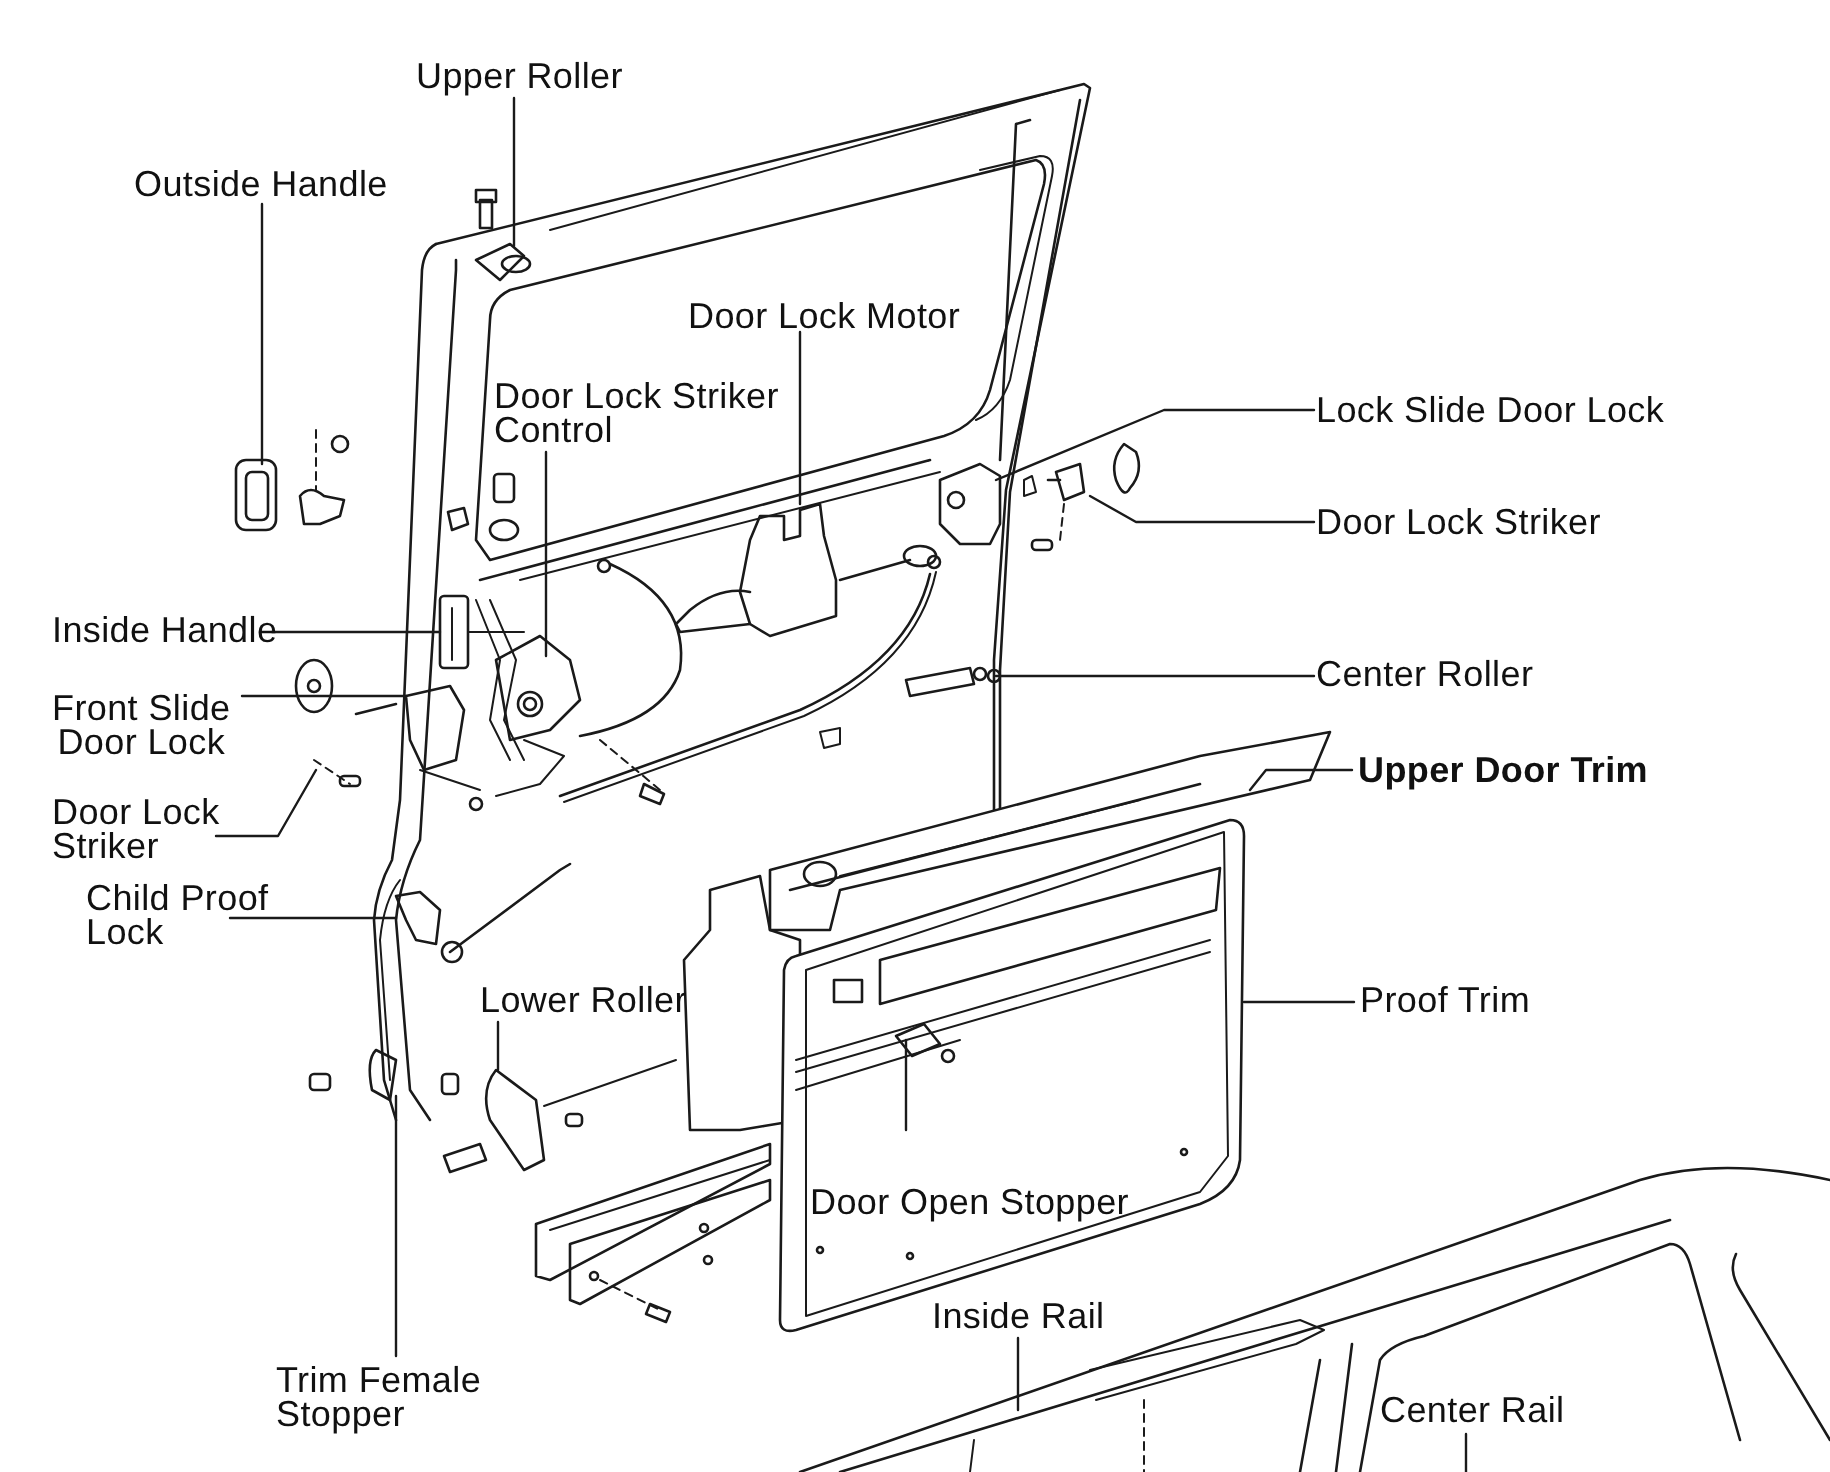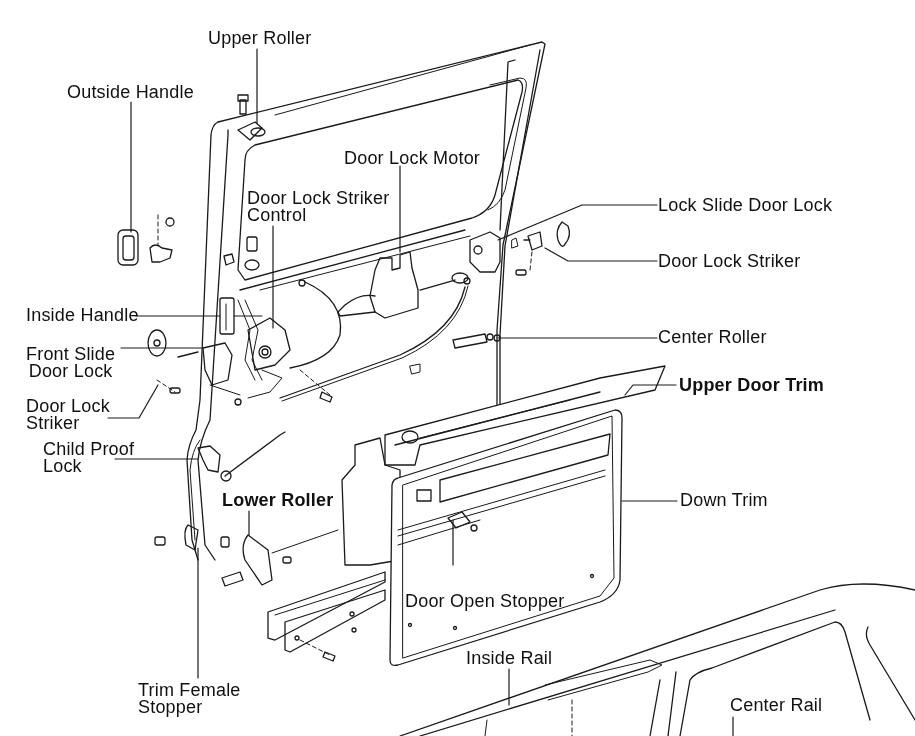--- a/index.html
+++ b/index.html
@@ -211,19 +211,19 @@
 <div class="lbl" style="left:658px;top:253px;">Door Lock Striker</div>
 <div class="lbl" style="left:26px;top:307px;">Inside Handle</div>
 <div class="lbl" style="left:26px;top:346px;text-align:center;">Front Slide
 Door Lock</div>
 <div class="lbl" style="left:658px;top:329px;">Center Roller</div>
 <div class="lbl" style="left:679px;top:377px;font-weight:bold;">Upper Door Trim</div>
 <div class="lbl" style="left:26px;top:398px;">Door Lock
 Striker</div>
 <div class="lbl" style="left:24px;top:441px;margin-left:19px;">Child Proof
 Lock</div>
-<div class="lbl" style="left:222px;top:492px;font-weight:bold;">Lower Roller</div>
-<div class="lbl" style="left:680px;top:492px;">Down Trim</div>
+<div class="lbl" style="left:240px;top:492px;">Lower Roller</div>
+<div class="lbl" style="left:680px;top:492px;">Proof Trim</div>
 <div class="lbl" style="left:405px;top:593px;">Door Open Stopper</div>
 <div class="lbl" style="left:466px;top:650px;">Inside Rail</div>
 <div class="lbl" style="left:138px;top:682px;">Trim Female
 Stopper</div>
-<div class="lbl" style="left:690px;top:697px;margin-left:40px;">Center Rail</div>
+<div class="lbl" style="left:690px;top:697px;">Center Rail</div>
 
 </body></html>

